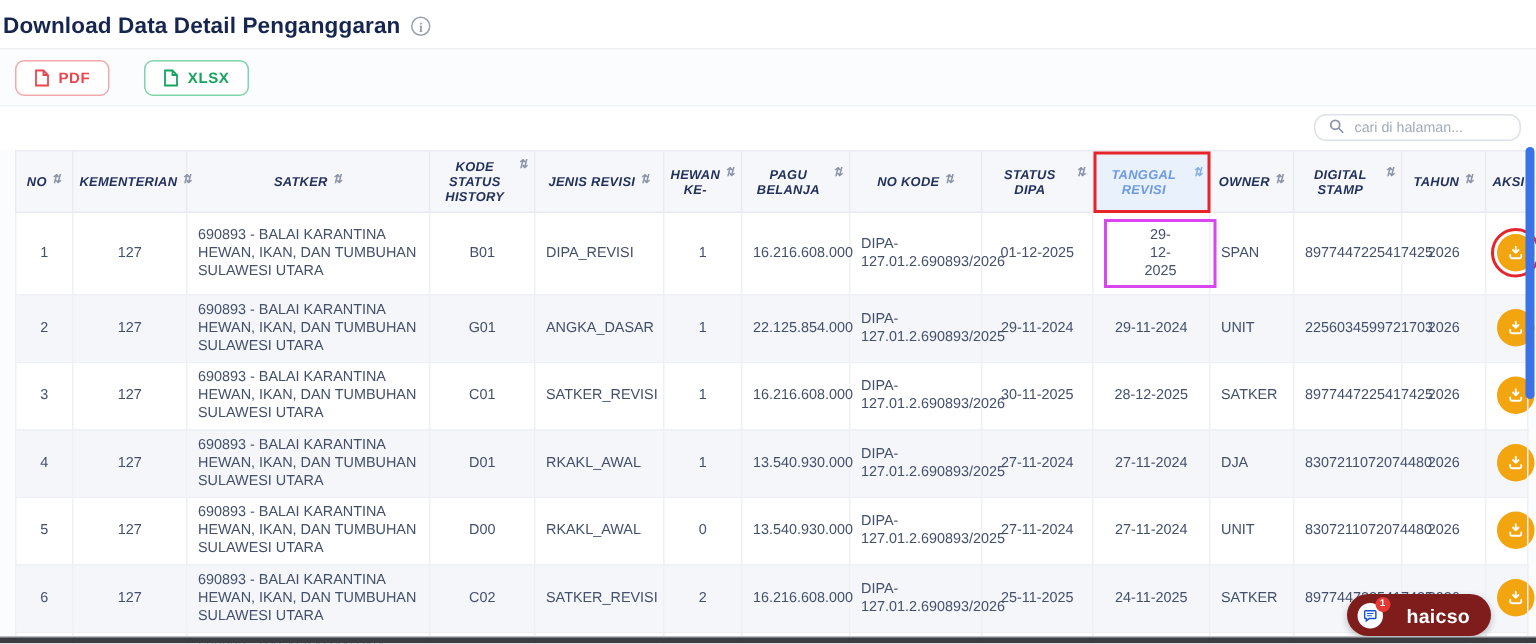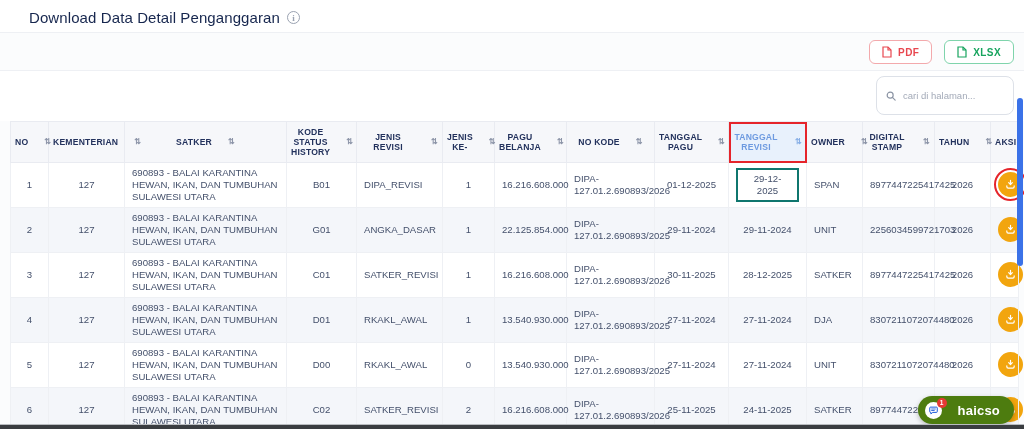--- a/index.html
+++ b/index.html
@@ -2,70 +2,70 @@
 <html><head>
 <meta charset="utf-8">
 <style>
   * { margin:0; padding:0; box-sizing:border-box; }
   html,body { background:#e9e9e9; }
   body { font-family:"Liberation Sans", sans-serif; }
   .screen { position:relative; width:1024px; height:429px; background:#ffffff; overflow:hidden; }
 
   
   .page-header { display:flex; align-items:center; gap:7px; padding:9px 0 6px 2px; background:#fff; }
-  .page-header h1 { font-size:15px; font-weight:400; color:#16264e; letter-spacing:.1px;margin-left:27px; }
+  .page-header h1 { font-size:15px; font-weight:700; color:#16264e; letter-spacing:.1px; }
   .info-icon { width:13px; height:13px; border:1.4px solid #9aa2b1; border-radius:50%; color:#9aa2b1;
     font-size:9px; font-weight:700; display:inline-flex; align-items:center; justify-content:center; font-family:"Liberation Serif", serif; }
 
   
   .panel { background:#fbfcfd; border-top:1px solid #eef0f4; }
-  .toolbar-row { display:flex; justify-content:flex-end; gap:12px; padding:7px 10px 6px; border-bottom:1px solid #eef0f4; }
+  .toolbar-row { display:flex; gap:23px; padding:7px 10px 6px; border-bottom:1px solid #eef0f4; }
   .btn { display:inline-flex; align-items:center; gap:6px; background:#fff; border-radius:6px; padding:5px 12px;
     font-size:10px; font-weight:800; letter-spacing:.4px; cursor:pointer; }
   .btn.pdf  { border:1px solid #f3a9ac; color:#e8474f; }
   .btn.xlsx { border:1px solid #7fd4ac; color:#17a45e; }
   .btn svg { display:block; }
 
   .search-row { display:flex; justify-content:flex-end; padding:5px 10px 6px; background:#fff; }
-  .searchbox { display:flex; align-items:center; gap:7px; width:138px; height:39px; border:1px solid #dde1e8;
+  .searchbox { display:flex; align-items:center; gap:7px; width:138px; height:18px; border:1px solid #dde1e8;
     border-radius:8px; padding:0 9px; background:#fff; }
   .searchbox input { border:none; outline:none; width:100%; font-size:9.5px; color:#4a5468; background:transparent;
     font-family:"Liberation Sans", sans-serif; }
   .searchbox input::placeholder { color:#a3aab8; }
 
   
   .table-wrap { margin:0 6px 0 10px; background:#fff; }
   table { border-collapse:collapse; table-layout:fixed; width:1008px; }
   col.c-no{width:38px} col.c-kementerian{width:76px} col.c-satker{width:162px} col.c-kode_status{width:70px}
   col.c-jenis_revisi{width:86px} col.c-revisi_ke{width:52px} col.c-pagu{width:72px} col.c-no_dipa{width:88px}
   col.c-tanggal_dipa{width:74px} col.c-tanggal_revisi{width:78px} col.c-owner{width:56px}
   col.c-digital_stamp{width:72px} col.c-tahun{width:56px} col.c-aksi{width:28px}
   thead th { background:#f6f7fa; font-size:8.6px; font-weight:800; color:#22315c; letter-spacing:.2px;
     padding:5px 4px; border:1px solid #e9ebf1; height:30px; text-align:center; vertical-align:middle; }
-  thead th .th-inner { display:inline-flex; align-items:center; justify-content:center; gap:16px; }
+  thead th .th-inner { display:inline-flex; align-items:flex-start; justify-content:center; gap:3px;font-style:italic; }
   .sort-icon { font-size:8px; color:#8b93a7; line-height:1; }
   thead th.hl { background:#e8f1fc; color:#6d9ae0; }
   thead th.hl .sort-icon { color:#86aee6; }
   thead th.annot-hdr { outline:2px solid #e5242b; outline-offset:-2px; }
 
   tbody td { font-size:9.6px; color:#44506b; padding:4px 7px; border:1px solid #eef0f4; height:34px;
     vertical-align:middle; background:#fff; line-height:1.25; }
   tbody tr.even td { background:#f4f6fa; }
   td.a-c { text-align:center; } td.a-r { text-align:left; } td.a-l { text-align:left; }
-  td .annot-cell { display:inline-block; border:2px solid #0f766e; padding:3px 13px; }
+  td .annot-cell { display:inline-block; border:2px solid #d946ef; padding:3px 25px; }
 
   .dl-btn { width:25px; height:25px; border-radius:50%; background:#f2a50e; border:none; cursor:pointer;
     display:flex; align-items:center; justify-content:center; margin:0 auto; }
   .annot-dl { outline:2px solid #e5242b; outline-offset:2px; }
 
   
   .scroll-thumb { position:absolute; right:1px; top:98px; width:6px; height:168px; border-radius:3px; background:#3b72e8; }
 
   
-  .chat-widget { position:absolute; right:10px; bottom:5px; height:28px; background:#4d7c0f; border-radius:15px;
+  .chat-widget { position:absolute; right:30px; bottom:5px; height:28px; background:#7f1d1d; border-radius:15px;
     display:flex; align-items:center; gap:16px; padding:0 14px 0 7px; cursor:pointer;
     box-shadow:0 2px 5px rgba(0,0,0,.25); }
   .chat-ico { position:relative; width:17px; height:17px; background:#fff; border-radius:50%;
     display:flex; align-items:center; justify-content:center; }
   .chat-ico svg { display:block; }
   .chat-badge { position:absolute; top:-4px; right:-5px; width:10px; height:10px; background:#e53935; color:#fff;
     font-size:6.5px; font-weight:800; border-radius:50%; display:flex; align-items:center; justify-content:center; }
   .chat-label { color:#fff; font-size:13px; font-weight:800; letter-spacing:.2px; }
 
   .bottom-strip { position:absolute; left:0; right:0; bottom:0; height:5px; background:#3a3d41; border-top:1px solid #b9bcc0; }
@@ -148,33 +148,33 @@
                 </span></th>
               <th class=""><span class="th-inner">
                   <span>KODE STATUS HISTORY</span>
                   <span class="sort-icon">⇅</span>
                 </span></th>
               <th class=""><span class="th-inner">
                   <span>JENIS REVISI</span>
                   <span class="sort-icon">⇅</span>
                 </span></th>
               <th class=""><span class="th-inner">
-                  <span>JENIS KE-</span>
+                  <span>HEWAN KE-</span>
                   <span class="sort-icon">⇅</span>
                 </span></th>
               <th class=""><span class="th-inner">
                   <span>PAGU BELANJA</span>
                   <span class="sort-icon">⇅</span>
                 </span></th>
               <th class=""><span class="th-inner">
                   <span>NO KODE</span>
                   <span class="sort-icon">⇅</span>
                 </span></th>
               <th class=""><span class="th-inner">
-                  <span>TANGGAL PAGU</span>
+                  <span>STATUS DIPA</span>
                   <span class="sort-icon">⇅</span>
                 </span></th>
               <th class="hl annot-hdr"><span class="th-inner">
                   <span>TANGGAL REVISI</span>
                   <span class="sort-icon">⇅</span>
                 </span></th>
               <th class=""><span class="th-inner">
                   <span>OWNER</span>
                   <span class="sort-icon">⇅</span>
                 </span></th>

